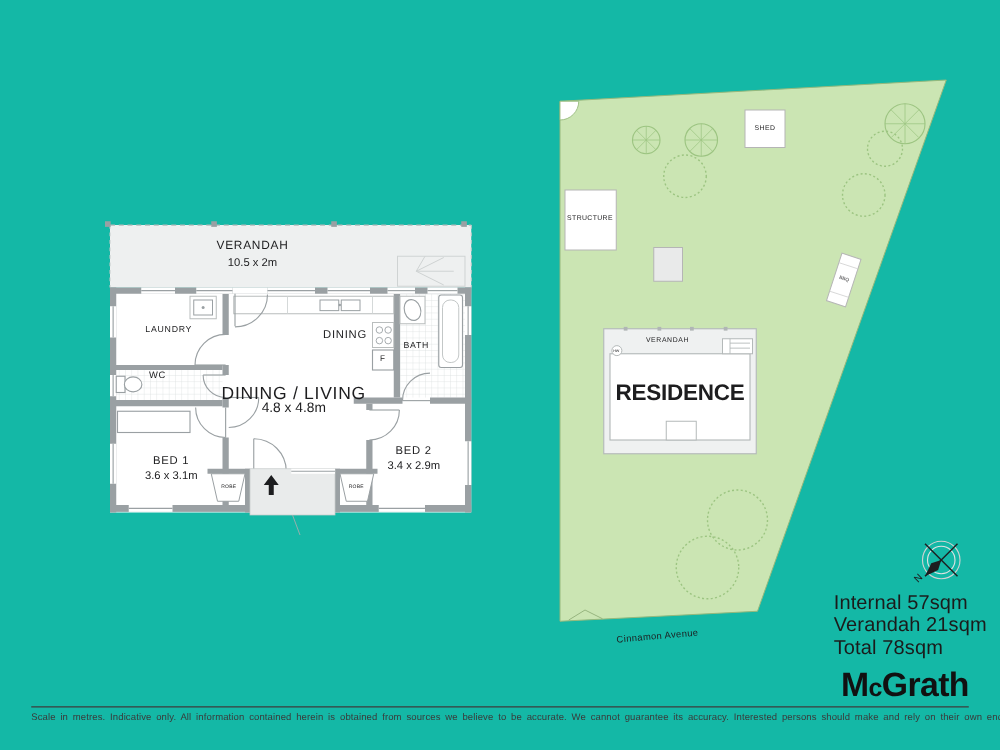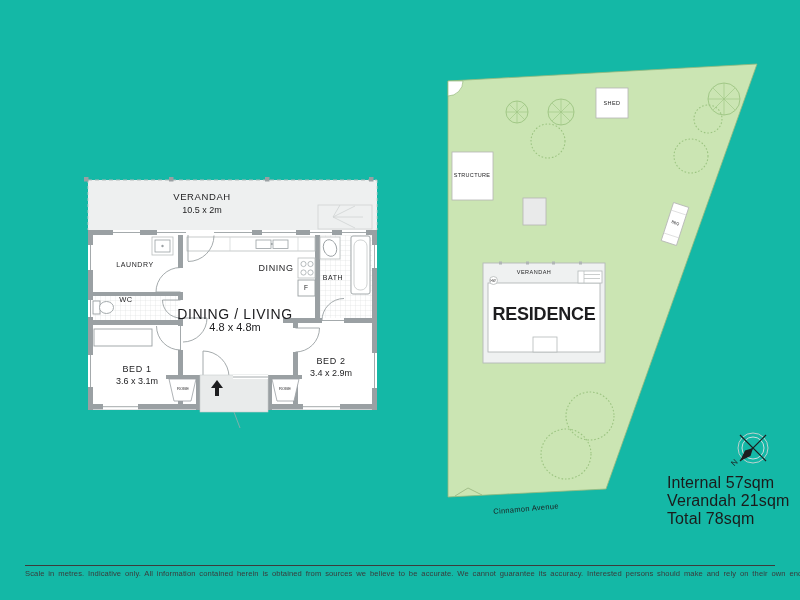--- a/index.html
+++ b/index.html
@@ -312,17 +312,18 @@
 <div class="lbl sp-res-verandah">VERANDAH</div>
 <div class="lbl sp-residence">RESIDENCE</div>
 <div class="lbl sp-hw">HW</div>
 <div class="lbl sp-street">Cinnamon Avenue</div>
 <div class="lbl compass-n">N</div>
 
 <div class="area-line a1">Internal 57sqm</div>
 <div class="area-line a2">Verandah 21sqm</div>
 <div class="area-line a3">Total 78sqm</div>
 
+<div id="logo"><span>M</span><span class="small-c">c</span><span>Grath</span></div>
 
 <div id="footer-rule"></div>
 <div id="disclaimer">Scale in metres. Indicative only. All information contained herein is obtained from sources we believe to be accurate. We cannot guarantee its accuracy. Interested persons should make and rely on their own enquiries</div>
 
 </div>
 
 </body></html>

